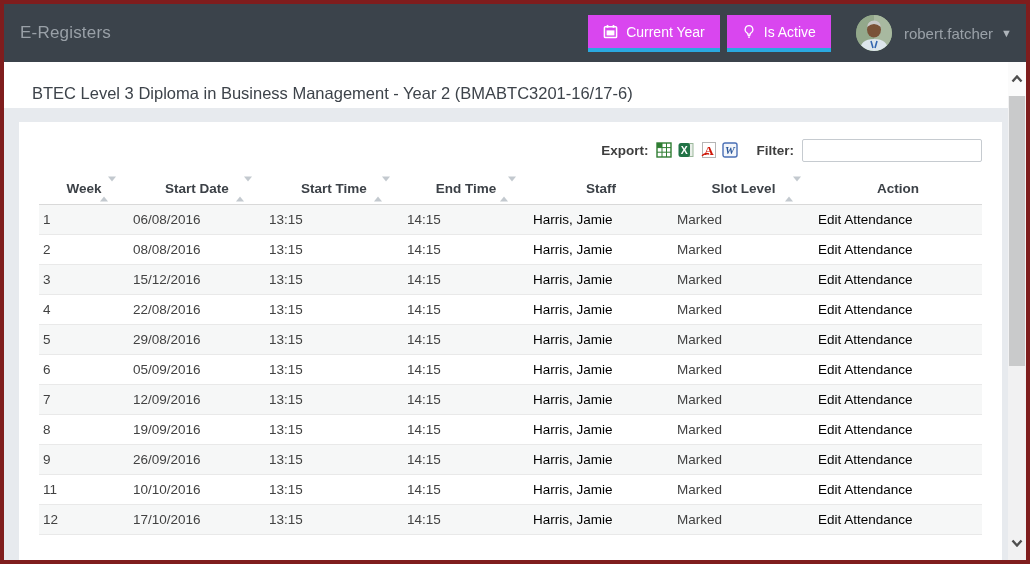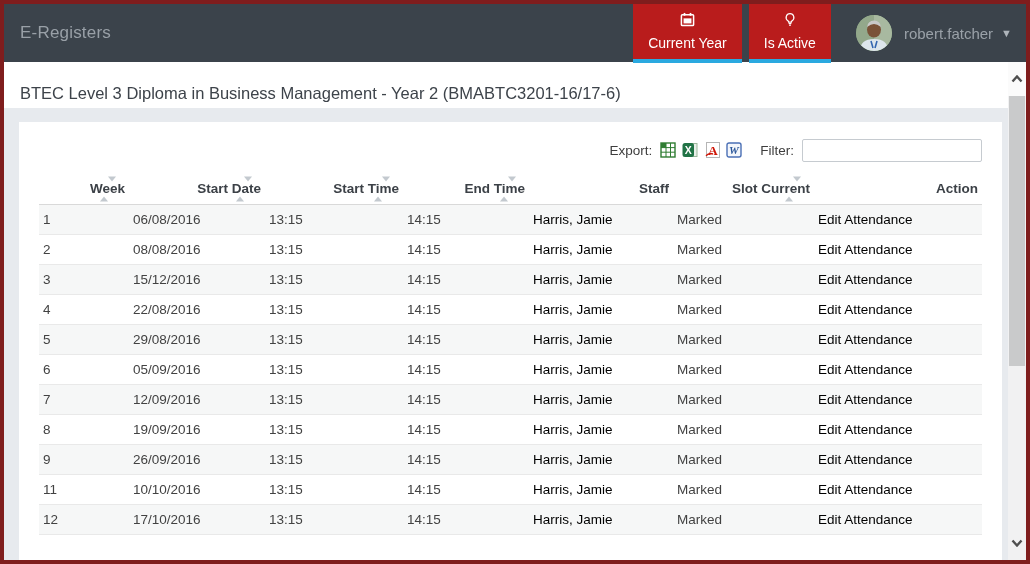--- a/index.html
+++ b/index.html
@@ -10,65 +10,64 @@
     border: 4px solid #7f1d1d; background: #e7eaee; overflow: hidden;
   }
   
   .topbar {
     height: 58px; background: #3b434b; display: flex; align-items: center;
     padding: 0 14px 0 16px;
   }
   .app-title { color: #99a0a7; font-size: 17px; letter-spacing: .2px; flex: 0 0 auto; }
   .topbar-right { margin-left: auto; display: flex; align-items: center; }
   .tb-btn {
-    display: flex; align-items: center; gap: 8px;
-    background: #b91c1c; color: #fff; font-size: 14px;
+    display: flex; align-items: flex-start; gap: 8px;
+    background: #d946ef; color: #fff; font-size: 14px;
     padding: 9px 15px 8px 15px; border: none; cursor: pointer;
     border-bottom: 4px solid #2aa9e0; margin-right: 7px;
     font-family: inherit;
-    flex-direction: column;
   }
   .tb-btn svg { display: block; }
   .avatar {
     width: 36px; height: 36px; border-radius: 50%; overflow: hidden;
     margin: 0 12px 0 18px; flex: 0 0 auto; background: #8fa98a;
   }
   .username { color: #9aa1a8; font-size: 15px; }
   .caret { color: #aeb4ba; font-size: 11px; margin-left: 8px; }
 
   
   .title-band {
     height: 62px; background: #fff; display: flex; align-items: center;
-    padding-left: 16px; width: 1008px;
+    padding-left: 28px; width: 1008px;
   }
   .page-title { color: #3d434a; font-size: 16.5px; }
 
   
   .page-area { position: absolute; top: 104px; left: 0; width: 1008px; bottom: 0; background: #e7eaee; }
   .card {
     position: absolute; top: 14px; left: 15px; right: 10px; bottom: -10px;
     background: #fff; padding: 16px 20px 0 20px; overflow: hidden;
   }
 
   
   .toolbar { display: flex; justify-content: flex-end; align-items: center; height: 24px; margin-bottom: 12px; }
-  .tool-label { font-size: 13.5px; font-weight: normal; color: #3e3e3e; margin-right: 8px; }
+  .tool-label { font-size: 13.5px; font-weight: bold; color: #3e3e3e; margin-right: 8px; }
   .export-icons { display: flex; align-items: center; gap: 6px; margin-right: 18px; }
   .export-icons a { display: block; line-height: 0; cursor: pointer; }
   .filter-input {
     width: 180px; height: 23px; border: 1px solid #c6cbd0; border-radius: 2px;
     font-family: inherit; font-size: 13px; padding: 0 6px; color: #444; background: #fff;
   }
 
   
   table { width: 100%; border-collapse: collapse; table-layout: fixed; font-size: 13.5px; }
   col.c-week { width: 90px; } col.c-sdate { width: 136px; } col.c-stime { width: 138px; }
   col.c-etime { width: 126px; } col.c-staff { width: 144px; } col.c-status { width: 141px; }
   th {
-    text-align: right; font-weight: bold; color: #3c4147; padding: 7px 4px 8px 4px;
+    text-align: center; font-weight: bold; color: #3c4147; padding: 7px 4px 8px 4px;
     border-bottom: 1px solid #d9d9d9; position: relative; cursor: pointer;
   }
   td { padding: 7px 4px; color: #424242; border-bottom: 1px solid #e9e9e9; }
   tbody tr:nth-child(odd) { background: #f6f7f7; }
   a.cell-link { color: #000000; text-decoration: none; cursor: pointer; }
   .sorticon { position: absolute; right: 13px; top: 50%; transform: translateY(-50%); }
   .tri-up { width: 0; height: 0; border-left: 4px solid transparent; border-right: 4px solid transparent;
             border-bottom: 5px solid #c3c9cf; margin-bottom: 2px; }
   .tri-down { width: 0; height: 0; border-left: 4px solid transparent; border-right: 4px solid transparent;
               border-top: 5px solid #c3c9cf; }
@@ -204,21 +203,21 @@
               <span class="sorticon"><i class="tri-up"></i><i class="tri-down"></i></span>
             </th>
             <th>
               <span>End Time</span>
               <span class="sorticon"><i class="tri-up"></i><i class="tri-down"></i></span>
             </th>
             <th>
               <span>Staff</span>
             </th>
             <th>
-              <span>Slot Current</span>
+              <span>Slot Level</span>
               <span class="sorticon"><i class="tri-up"></i><i class="tri-down"></i></span>
             </th>
             <th>
               <span>Action</span>
             </th>
           </tr>
         </thead>
         <tbody>
             <tr>
     <td>1</td>

